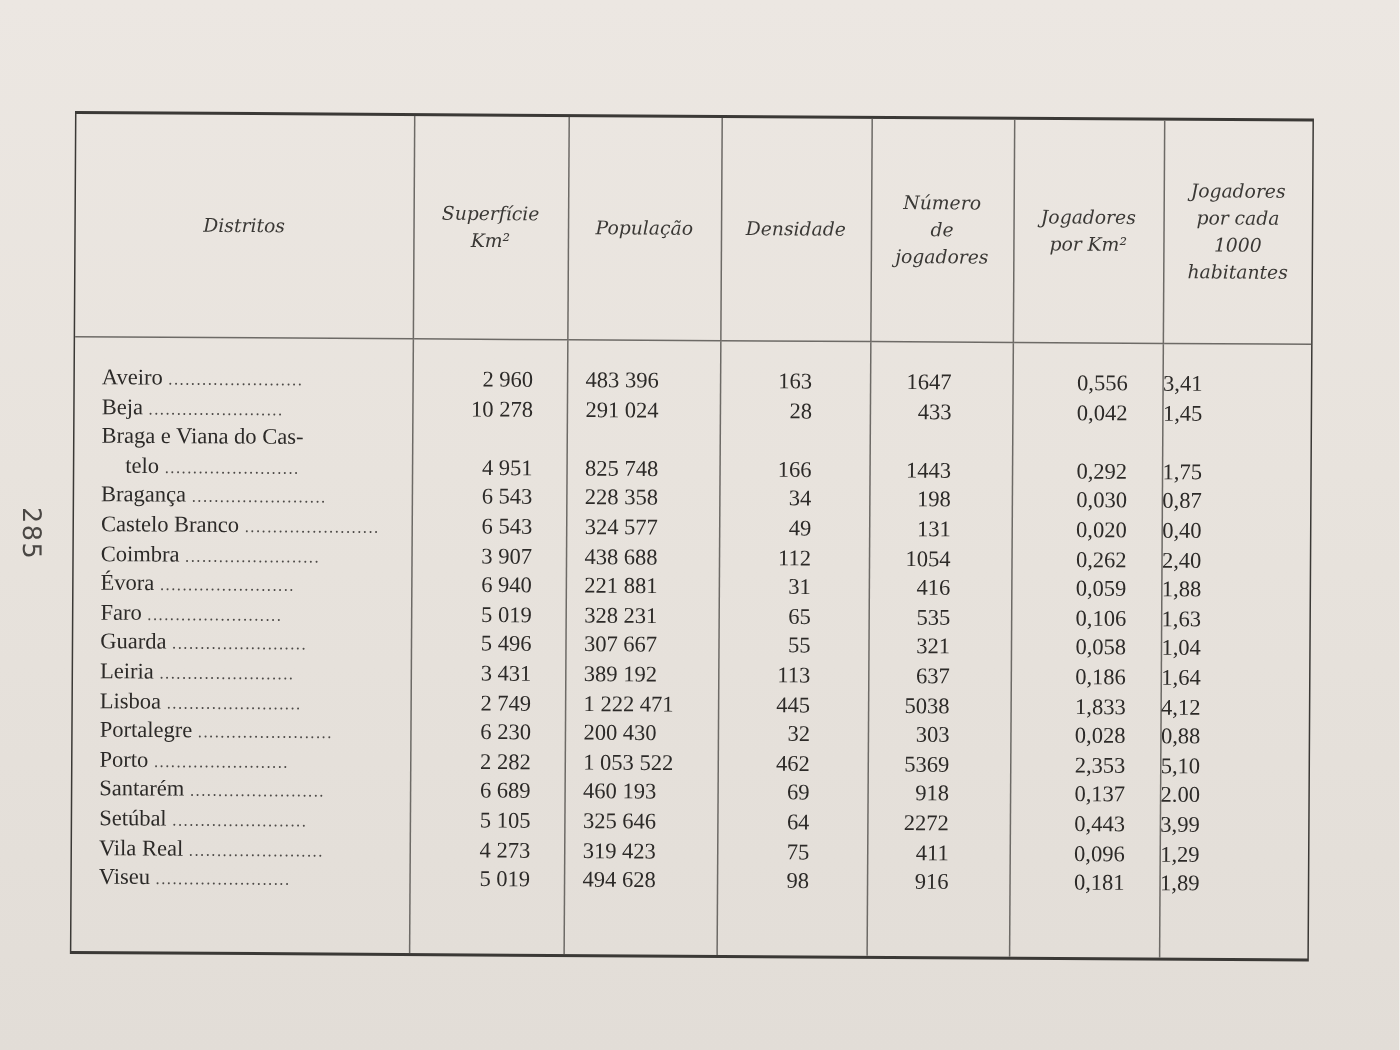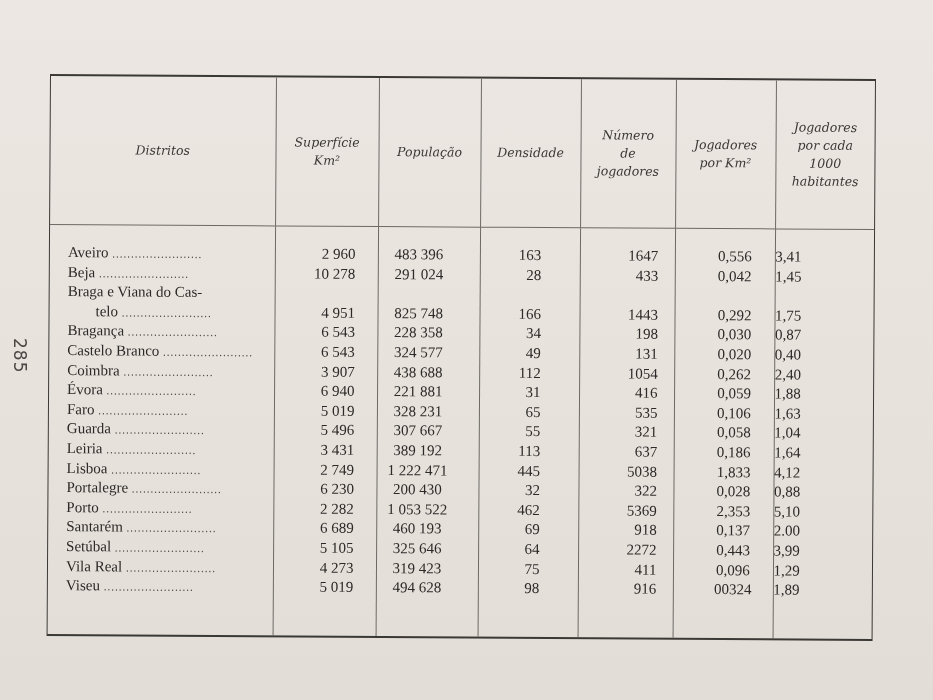--- a/index.html
+++ b/index.html
@@ -47,26 +47,26 @@
     font-family:"Liberation Serif", serif;
     font-size:15px; line-height:19.6px;
     color:#2c2a28;
     border-right:1px solid #6d6a66;
     vertical-align:top;
     padding:0;
   }
   .body-row td { padding-top:18px; }
   .cell-lines div { height:19.6px; white-space:nowrap; }
   .col-name .cell-lines div { padding-left:18px; }
-  .col-name .cell-lines div.cont { padding-left:46px; }
+  .col-name .cell-lines div.cont { padding-left:34px; }
   .dots { color:#4d4a47; letter-spacing:1px; font-size:11px; }
   .col-sup .cell-lines div { text-align:right; padding-right:22px; }
-  .col-pop .cell-lines div { text-align:center; padding-right:20px; }
+  .col-pop .cell-lines div { text-align:left; padding-right:20px;margin-left:12px; }
   .col-den .cell-lines div { text-align:right; padding-right:38px;padding-left:38px; }
-  .col-num .cell-lines div { text-align:right; padding-right:16px; }
+  .col-num .cell-lines div { text-align:right; padding-right:40px; }
   .col-jkm .cell-lines div { text-align:center; padding-left:20px; }
   .col-jhab .cell-lines div { text-align:left; }
 </style>
 </head>
 <body>
 
 <div class="page-number">285</div>
 
 <div class="table-wrap">
   <table>
@@ -202,21 +202,21 @@
               <div></div>
               <div>1443</div>
               <div>198</div>
               <div>131</div>
               <div>1054</div>
               <div>416</div>
               <div>535</div>
               <div>321</div>
               <div>637</div>
               <div>5038</div>
-              <div>322</div>
+              <div>303</div>
               <div>5369</div>
               <div>918</div>
               <div>2272</div>
               <div>411</div>
               <div>916</div>
             </div>
           </td>
         <td class="col-jkm">
             <div class="cell-lines" id="c-jkm">
               <div>0,556</div>
@@ -229,21 +229,21 @@
               <div>0,059</div>
               <div>0,106</div>
               <div>0,058</div>
               <div>0,186</div>
               <div>1,833</div>
               <div>0,028</div>
               <div>2,353</div>
               <div>0,137</div>
               <div>0,443</div>
               <div>0,096</div>
-              <div>00324</div>
+              <div>0,181</div>
             </div>
           </td>
         <td class="col-jhab">
             <div class="cell-lines" id="c-jhab">
               <div>3,41</div>
               <div>1,45</div>
               <div></div>
               <div>1,75</div>
               <div>0,87</div>
               <div>0,40</div>

